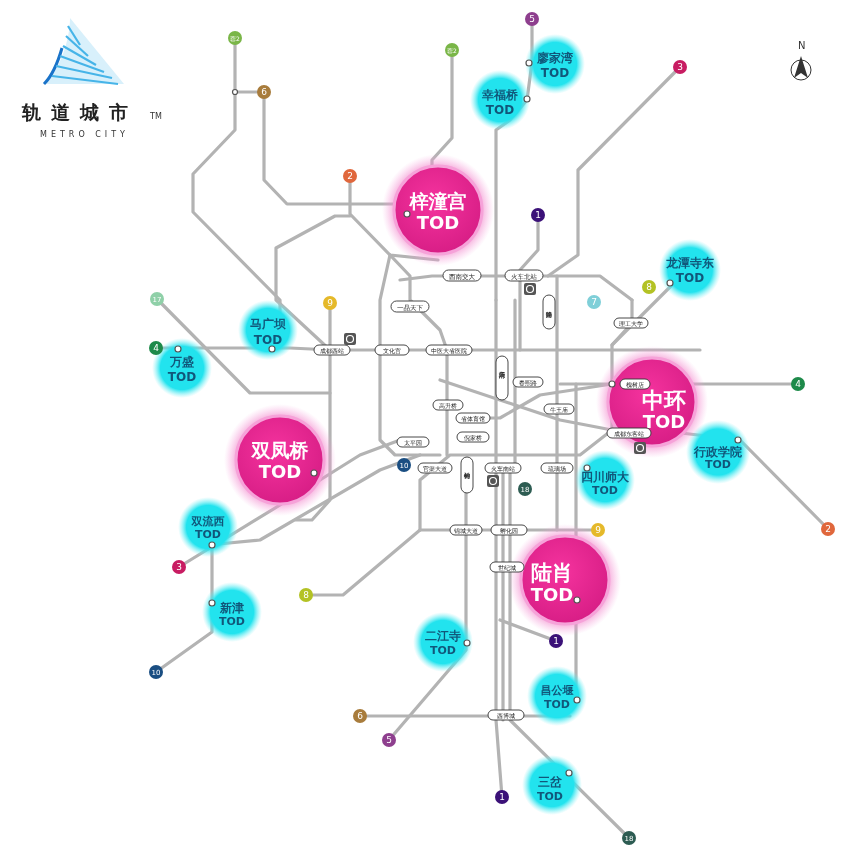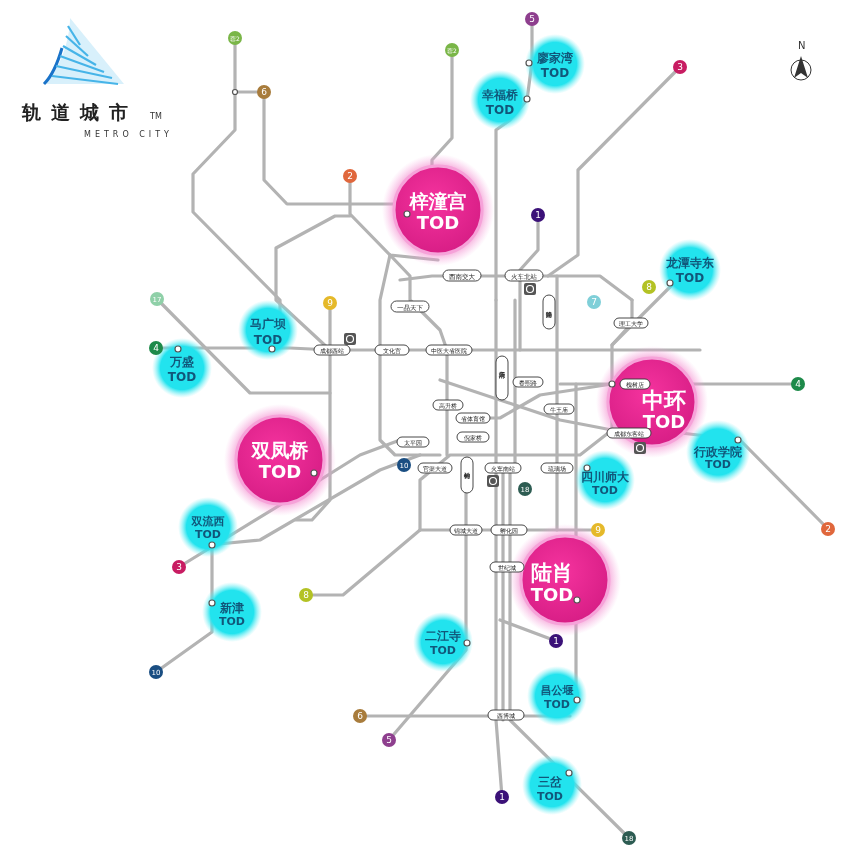--- a/index.html
+++ b/index.html
@@ -1,20 +1,20 @@
 <!DOCTYPE html>
 <html><head>
 <meta charset="utf-8">
 <style>
   html, body { margin:0; padding:0; background:#ffffff; }
   body { width:852px; height:862px; position:relative; overflow:hidden; font-family:"DejaVu Sans","Liberation Sans",sans-serif; }
   #map { position:absolute; left:0; top:0; width:852px; height:862px; }
   .logo-cn { position:absolute; left:22px; top:100px; font-size:19px; letter-spacing:10px; color:#222; font-weight:bold; }
   .logo-tm { position:absolute; left:150px; top:94px; font-size:8px; color:#333;margin-top:18px; }
-  .logo-en { position:absolute; left:40px; top:130px; font-size:8px; letter-spacing:4px; color:#333;margin-left:44px; }
+  .logo-en { position:absolute; left:40px; top:130px; font-size:8px; letter-spacing:4px; color:#333; }
   .north-label { position:absolute; left:798px; top:40px; font-size:10px; color:#333; }
   svg text { font-family:"DejaVu Sans","Liberation Sans",sans-serif; }
 </style>
 </head>
 <body>
 
 <svg id="map" viewBox="0 0 852 862" xmlns="http://www.w3.org/2000/svg">
   <defs>
     <radialGradient id="pinkGlow" cx="50%" cy="50%" r="50%">
       <stop offset="70%" stop-color="#f07cc3" stop-opacity="0.9"></stop>

